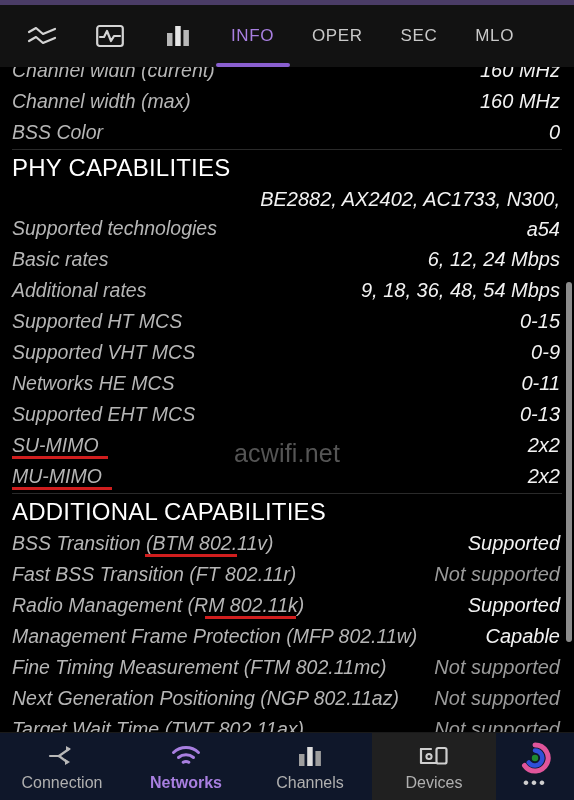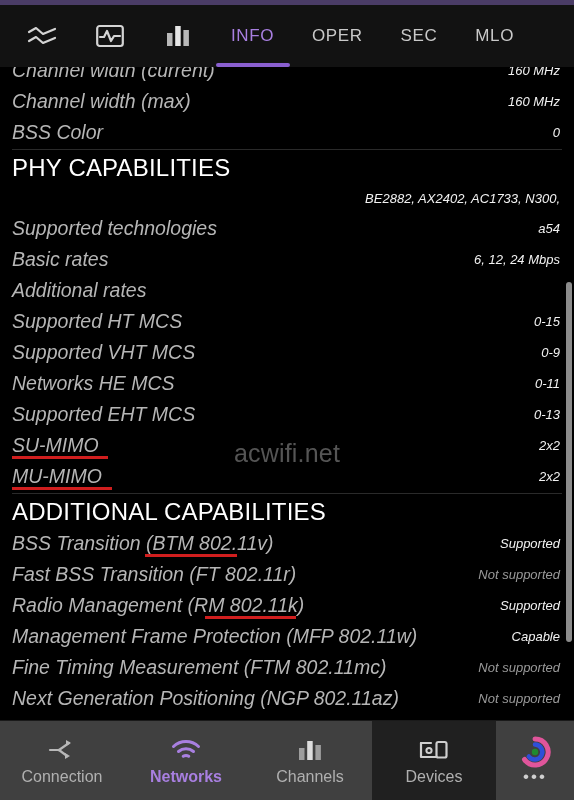--- a/index.html
+++ b/index.html
@@ -93,21 +93,21 @@
   }
   .row .label {
     color: #b6b6b6;
     font-size: 19.5px;
     line-height: 31px;
     white-space: nowrap;
     position: relative;
   }
   .row .value {
     color: #f2f2f2;
-    font-size: 13px;
+    font-size: 20px;
     line-height: 31px;
     text-align: right;
     white-space: pre-line;
     padding-left: 12px;
   }
   .row .value.dim { color: #9a9a9a; }
   .row .value.multi { line-height: 30px; }
 
   .section-head {
     color: #ffffff;
@@ -150,22 +150,22 @@
     top: 215px;
     width: 6px;
     height: 360px;
     background: #8c8c8c;
     border-radius: 3px;
   }
 
   
   .bottomnav {
     flex: 0 0 auto;
-    height: 80px;
-    background: #404040;
+    height: 68px;
+    background: #0f172a;
     display: flex;
     align-items: stretch;
     border-top: 1px solid #1a1a1a;
     justify-content: center;
   }
   .navitem {
     flex: 1 1 0;
     display: flex;
     flex-direction: column;
     align-items: center;
@@ -251,20 +251,21 @@
         <span class="label">Supported technologies</span>
         <span class="value multi">BE2882, AX2402, AC1733, N300,
 a54</span>
       </div>
       <div class="row">
         <span class="label">Basic rates</span>
         <span class="value">6, 12, 24 Mbps</span>
       </div>
       <div class="row">
         <span class="label">Additional rates</span>
+        <span class="value">9, 18, 36, 48, 54 Mbps</span>
       </div>
       <div class="row">
         <span class="label">Supported HT MCS</span>
         <span class="value">0-15</span>
       </div>
       <div class="row">
         <span class="label">Supported VHT MCS</span>
         <span class="value">0-9</span>
       </div>
       <div class="row">

